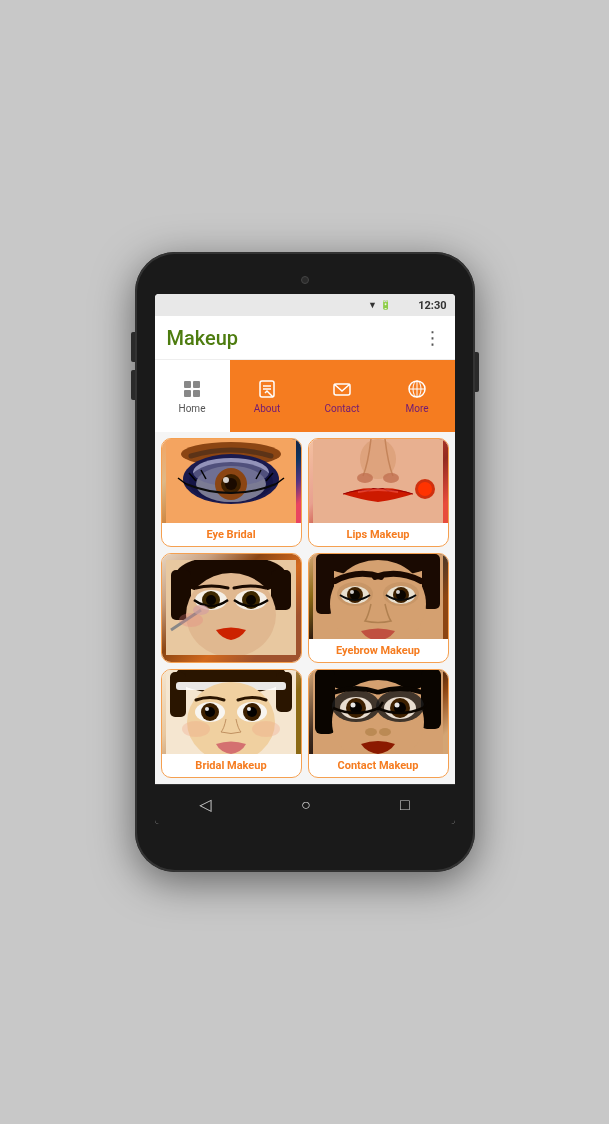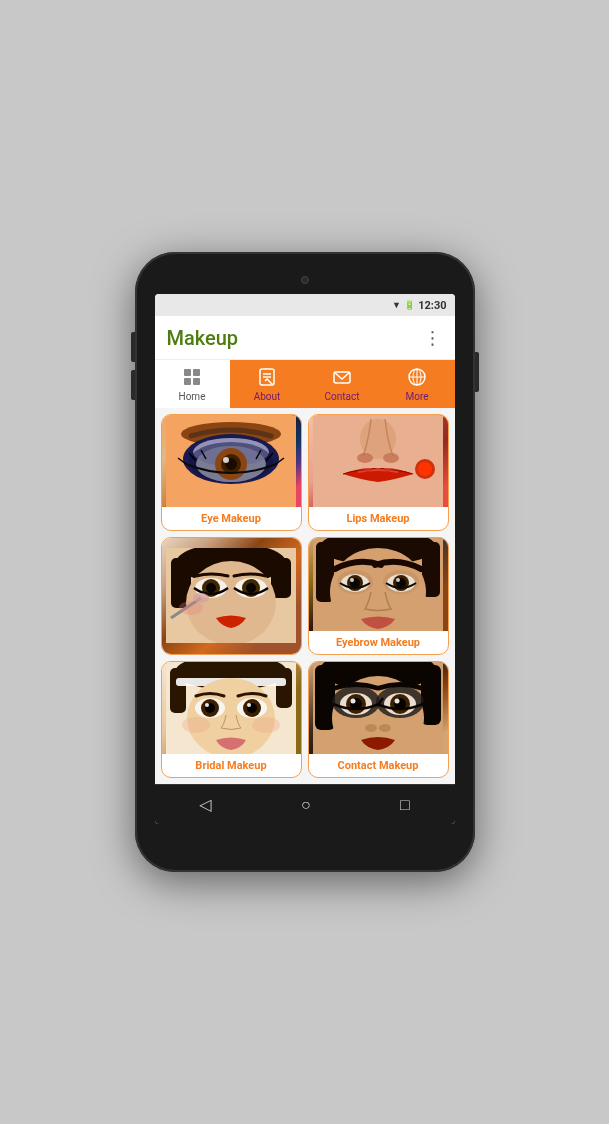--- a/index.html
+++ b/index.html
@@ -82,20 +82,21 @@
     }
 
     .battery-icon {
       font-size: 9px;
     }
 
     .time-text {
       font-size: 11px;
       font-weight: bold;
       color: #333;
+      margin-left: 24px;
     }
 
     
     .app-bar {
       background: #fff;
       height: 44px;
       display: flex;
       align-items: center;
       justify-content: space-between;
       padding: 0 12px;
@@ -112,21 +113,21 @@
     .menu-dots {
       font-size: 18px;
       color: #555;
       cursor: pointer;
       letter-spacing: 1px;
     }
 
     
     .tab-bar {
       background: #f57c20;
-      height: 48px;
+      height: 72px;
       display: flex;
       align-items: stretch;
       flex-shrink: 0;
     }
 
     .tab-item {
       flex: 1;
       display: flex;
       flex-direction: column;
       align-items: center;
@@ -414,21 +415,21 @@
             <line x1="20" y1="50" x2="12" y2="44" stroke="black" stroke-width="1.5"></line>
             <line x1="30" y1="47" x2="23" y2="39" stroke="black" stroke-width="1.5"></line>
             <line x1="40" y1="45" x2="35" y2="36" stroke="black" stroke-width="1.5"></line>
             <line x1="110" y1="50" x2="118" y2="44" stroke="black" stroke-width="1.5"></line>
             <line x1="100" y1="47" x2="107" y2="39" stroke="black" stroke-width="1.5"></line>
             <line x1="90" y1="45" x2="95" y2="36" stroke="black" stroke-width="1.5"></line>
 
             <path d="M25 22 Q65 10 105 22" stroke="#5C3317" stroke-width="5" fill="none" stroke-linecap="round"></path>
           </svg>
         </div>
-        <div class="card-label">Eye Makeup</div>
+        <div class="card-label">Eye Bridal</div>
       </div>
 
       <div class="makeup-card">
         <div class="card-image img-lips">
           <svg width="130" height="95" viewBox="0 0 130 95">
 
             <rect width="130" height="95" fill="#e8b090"></rect>
 
             <ellipse cx="65" cy="25" rx="18" ry="20" fill="#d4956a" opacity="0.5"></ellipse>
 

